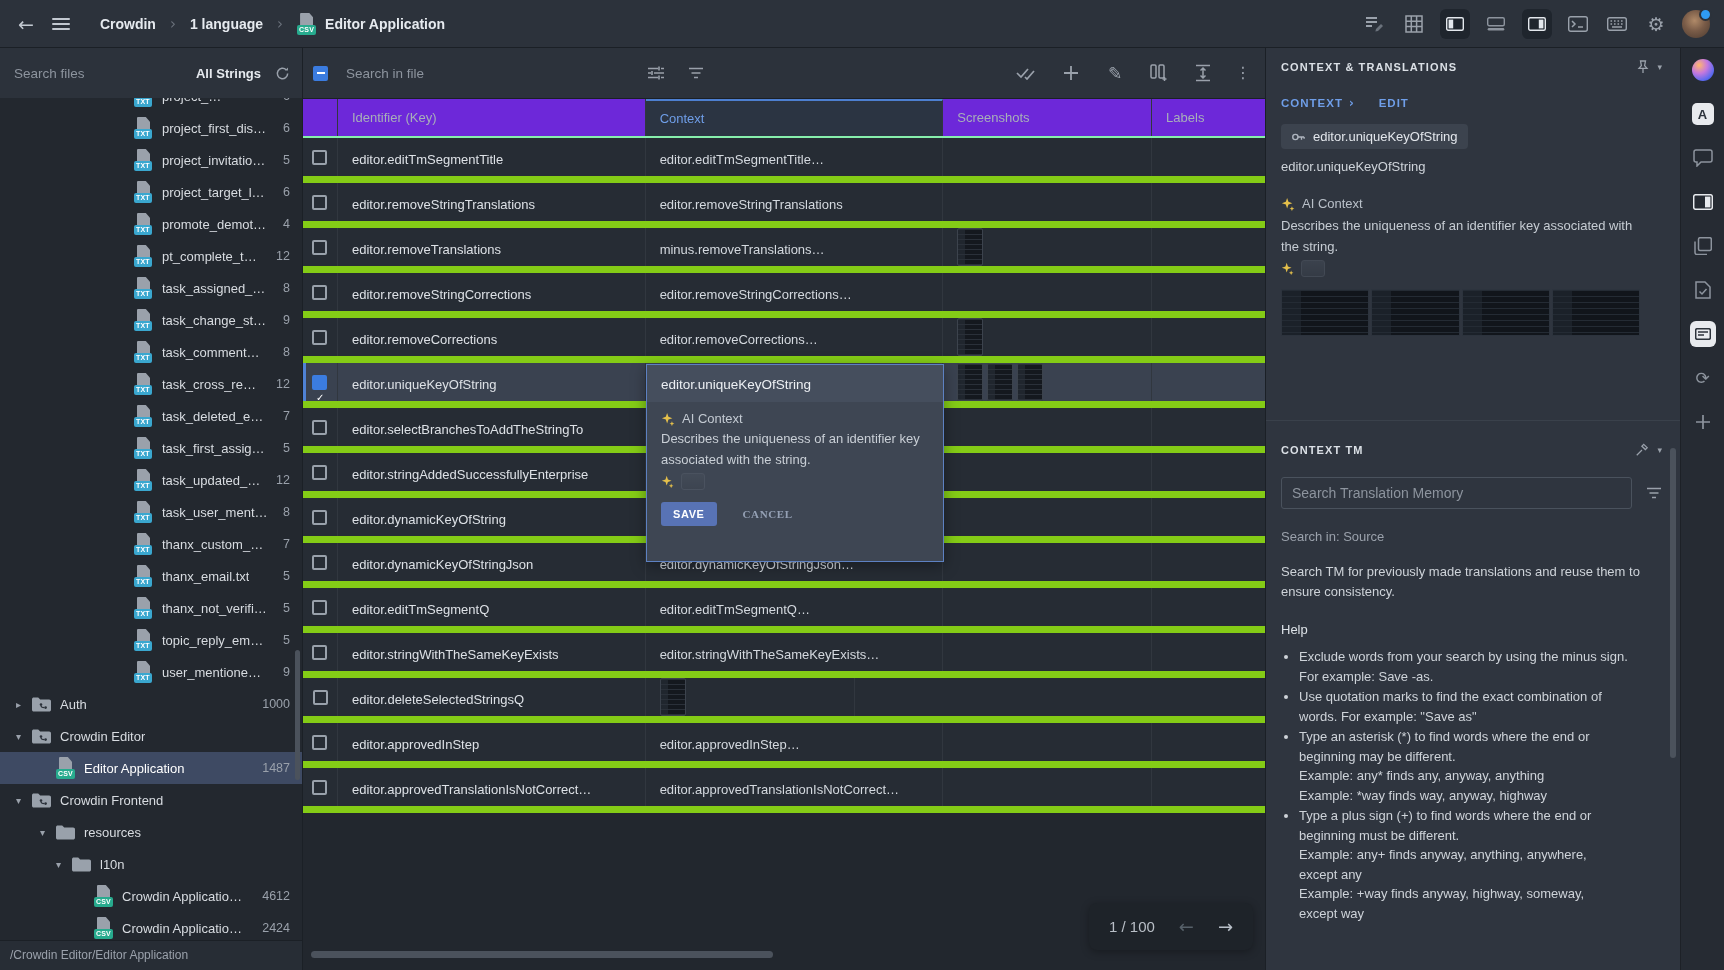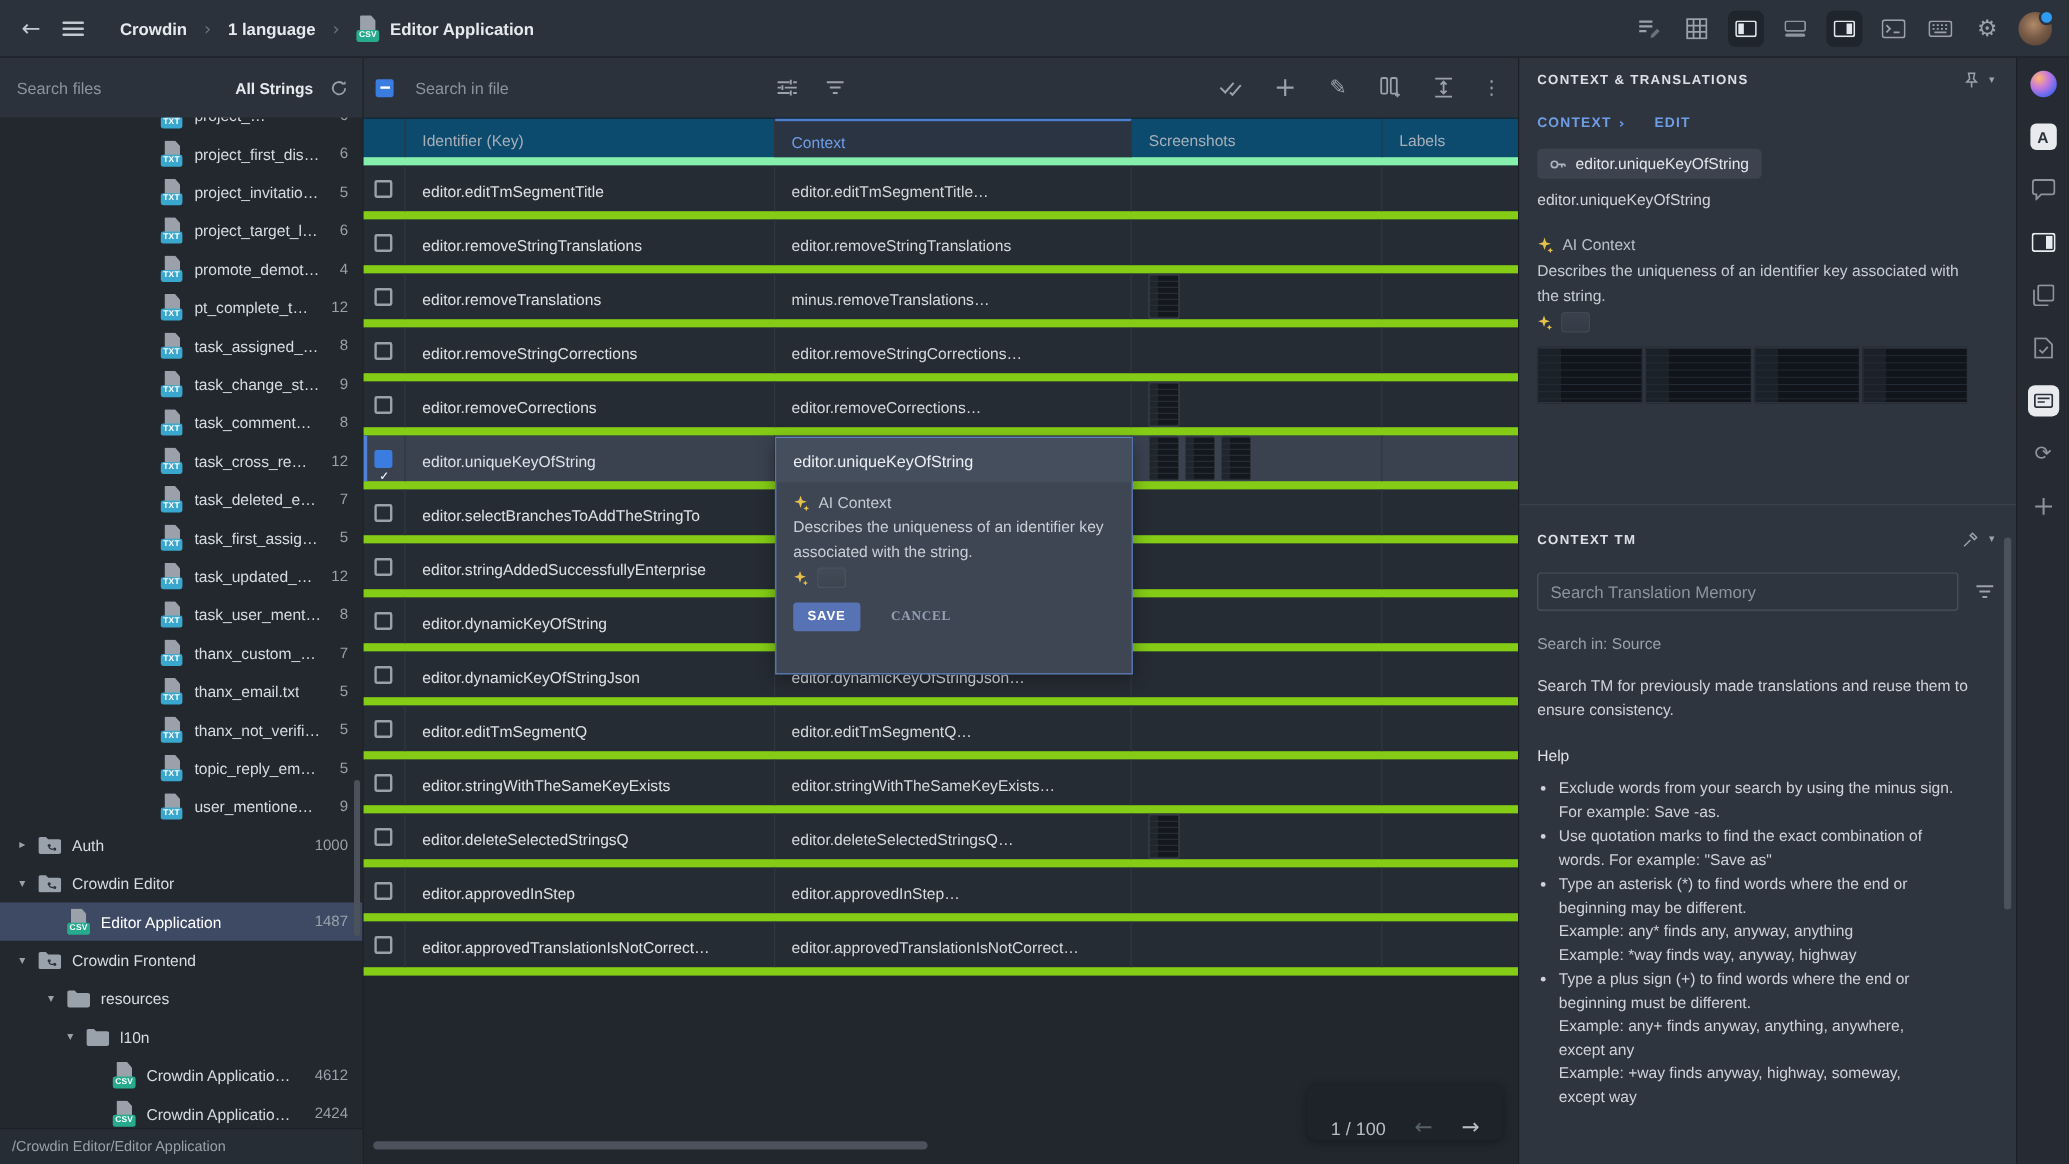--- a/index.html
+++ b/index.html
@@ -81,21 +81,21 @@
   .cb.checked{background:#3b7ce0;border-color:#3b7ce0;position:relative}
   .cb.checked::after{content:"✓";font-family:"DejaVu Sans",sans-serif;color:#fff;font-size:10px;font-weight:bold;
                      position:absolute;left:1.5px;top:-1px}
   .mt-search{background:transparent;border:none;outline:none;color:#dde1e6;font-size:13.5px;width:150px;
              font-family:"Liberation Sans",sans-serif}
   .mt-search::placeholder{color:#8d949e}
   .mt-ic{width:24px;height:24px;display:flex;align-items:center;justify-content:center;color:#9aa1ab;cursor:pointer}
   .mt-right{margin-left:auto;display:flex;align-items:center;gap:20px}
   .kebab{font-size:16px;color:#9aa1ab;line-height:1}
 
-  .thead{display:flex;height:40px;background:#0c4a6e;border-top:1px solid #1b2026;border-bottom:7px solid #86efac;
+  .thead{display:flex;height:40px;background:#6d28d9;border-top:1px solid #1b2026;border-bottom:2px solid #86efac;
          box-sizing:border-box;color:#a8afb9;font-size:13px}
   .th{box-sizing:border-box;padding:0 14px;line-height:38px;border-right:1px solid #31373f;white-space:nowrap;overflow:hidden}
   .th-cb{width:35px;padding:0}
   .th-key{width:308px}
   .th-ctx{width:298px;background:#2b3442;border-top:2px solid #4d7fd0;line-height:35px;color:#6f9ee8}
   .th-shot{width:209px}
   .th-lbl{width:113px;border-right:none}
 
   .trow{display:flex;height:45px;background:#262c34;border-bottom:7px solid #84cc16;box-sizing:border-box;position:relative}
   .trow.selected{background:#3a4250}
@@ -121,21 +121,21 @@
   .popup-desc{font-size:13px;line-height:21px;color:#c9cfd6}
   .ghost-row{display:flex;align-items:center;gap:7px;margin-top:3px}
   .ghost{width:22px;height:15px;border:1px solid #5a626e;border-radius:3px;opacity:.45;background:linear-gradient(#4a525e,#3c434e)}
   .popup-btns{display:flex;align-items:center;margin-top:12px}
   .btn-save{background:#5873b5;color:#fff;font-size:11px;font-weight:bold;letter-spacing:.6px;padding:6px 12px;
             border:none;border-radius:3px;cursor:pointer;font-family:"Liberation Sans",sans-serif}
   .btn-cancel{background:transparent;border:none;color:#94a0b4;font-size:11px;font-weight:bold;letter-spacing:.6px;
               margin-left:20px;cursor:pointer;font-family:Liberation Serif, serif}
 
   .pagination{position:absolute;left:786px;top:855px;width:164px;height:47px;background:#1e2329;border-radius:8px;
-              display:flex;align-items:flex-end;justify-content:center;gap:24px;z-index:6;box-shadow:0 2px 8px rgba(0,0,0,.3)}
+              display:flex;align-items:center;justify-content:center;gap:24px;z-index:6;box-shadow:0 2px 8px rgba(0,0,0,.3)}
   .pg-label{color:#b9bfc7;font-size:15px}
   .pg-prev{color:#566069;font-size:18px;cursor:default}
   .pg-next{color:#b9c0c9;font-size:18px;cursor:pointer}
   .h-scroll{position:absolute;left:8px;top:903px;width:462px;height:7px;background:#4b525c;border-radius:4px;z-index:6}
 
   
   .panel{position:absolute;left:1265px;top:48px;width:415px;height:922px;background:#2f353f;border-left:1px solid #1b2026;
          box-sizing:border-box;overflow:hidden}
   .panel-inner{padding:12px 40px 0 15px}
   .panel-head{display:flex;align-items:center}
@@ -873,21 +873,20 @@
           
         </div>
         <div class="td td-lbl"></div>
       </div>
 
       <div class="trow">
         <div class="td td-cb">
           <span class="cb"></span>
         </div>
         <div class="td td-key">editor.deleteSelectedStringsQ</div>
-        <div class="td td-ctx">editor.deleteSelectedStringsQ…</div>
         <div class="td td-shot">
           <span class="thumb on"></span>
 
         </div>
         <div class="td td-lbl"></div>
       </div>
 
       <div class="trow">
         <div class="td td-cb">
           <span class="cb"></span>

